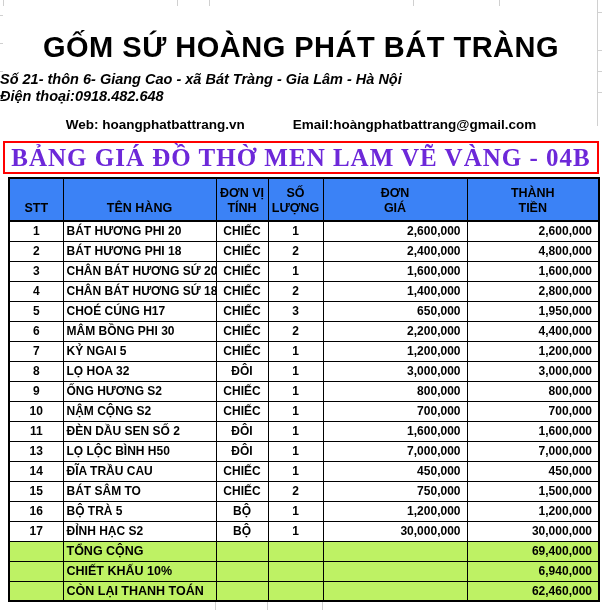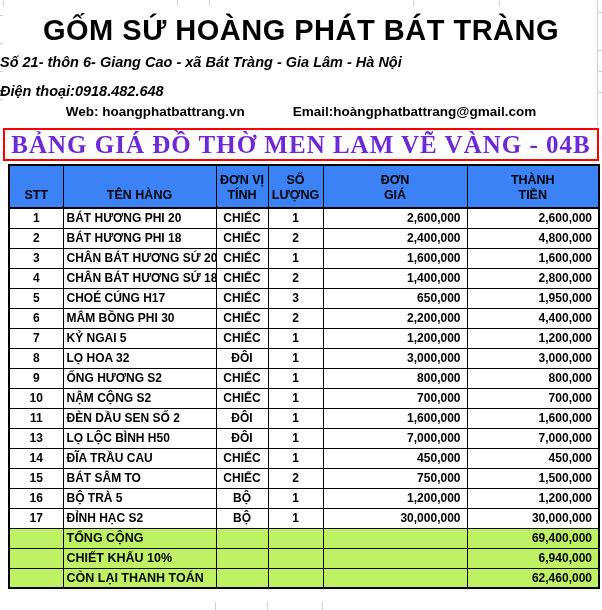--- a/index.html
+++ b/index.html
@@ -11,38 +11,38 @@
     overflow:hidden;
     color:#000;
   }
   
   .grid-tick { position:absolute; background:#d0d0d0; }
   .tick-v { width:1px; }
   .tick-h { height:1px; }
 
   
   .company-name {
-    padding-top:13px;
+    padding-top:30px;
     text-align:center;
     font-size:29px;
     font-weight:bold;
     letter-spacing:0.5px;
     line-height:34px;
   }
   .address-line, .phone-line {
     text-align:left;
     font-size:14.5px;
     font-weight:bold;
     line-height:17px;
     font-style:italic;
   }
   .address-line { margin-top:7px; }
-  .phone-line   { margin-top:12px; }
+  .phone-line   { margin-top:0; }
   .contact-line {
-    margin-top:4px;
+    margin-top:12px;
     display:flex;
     justify-content:center;
     gap:48px;
     font-size:13.5px;
     font-weight:bold;
     line-height:16px;
   }
   
   .price-title-box {
     margin:8px 3px 0 3px;

